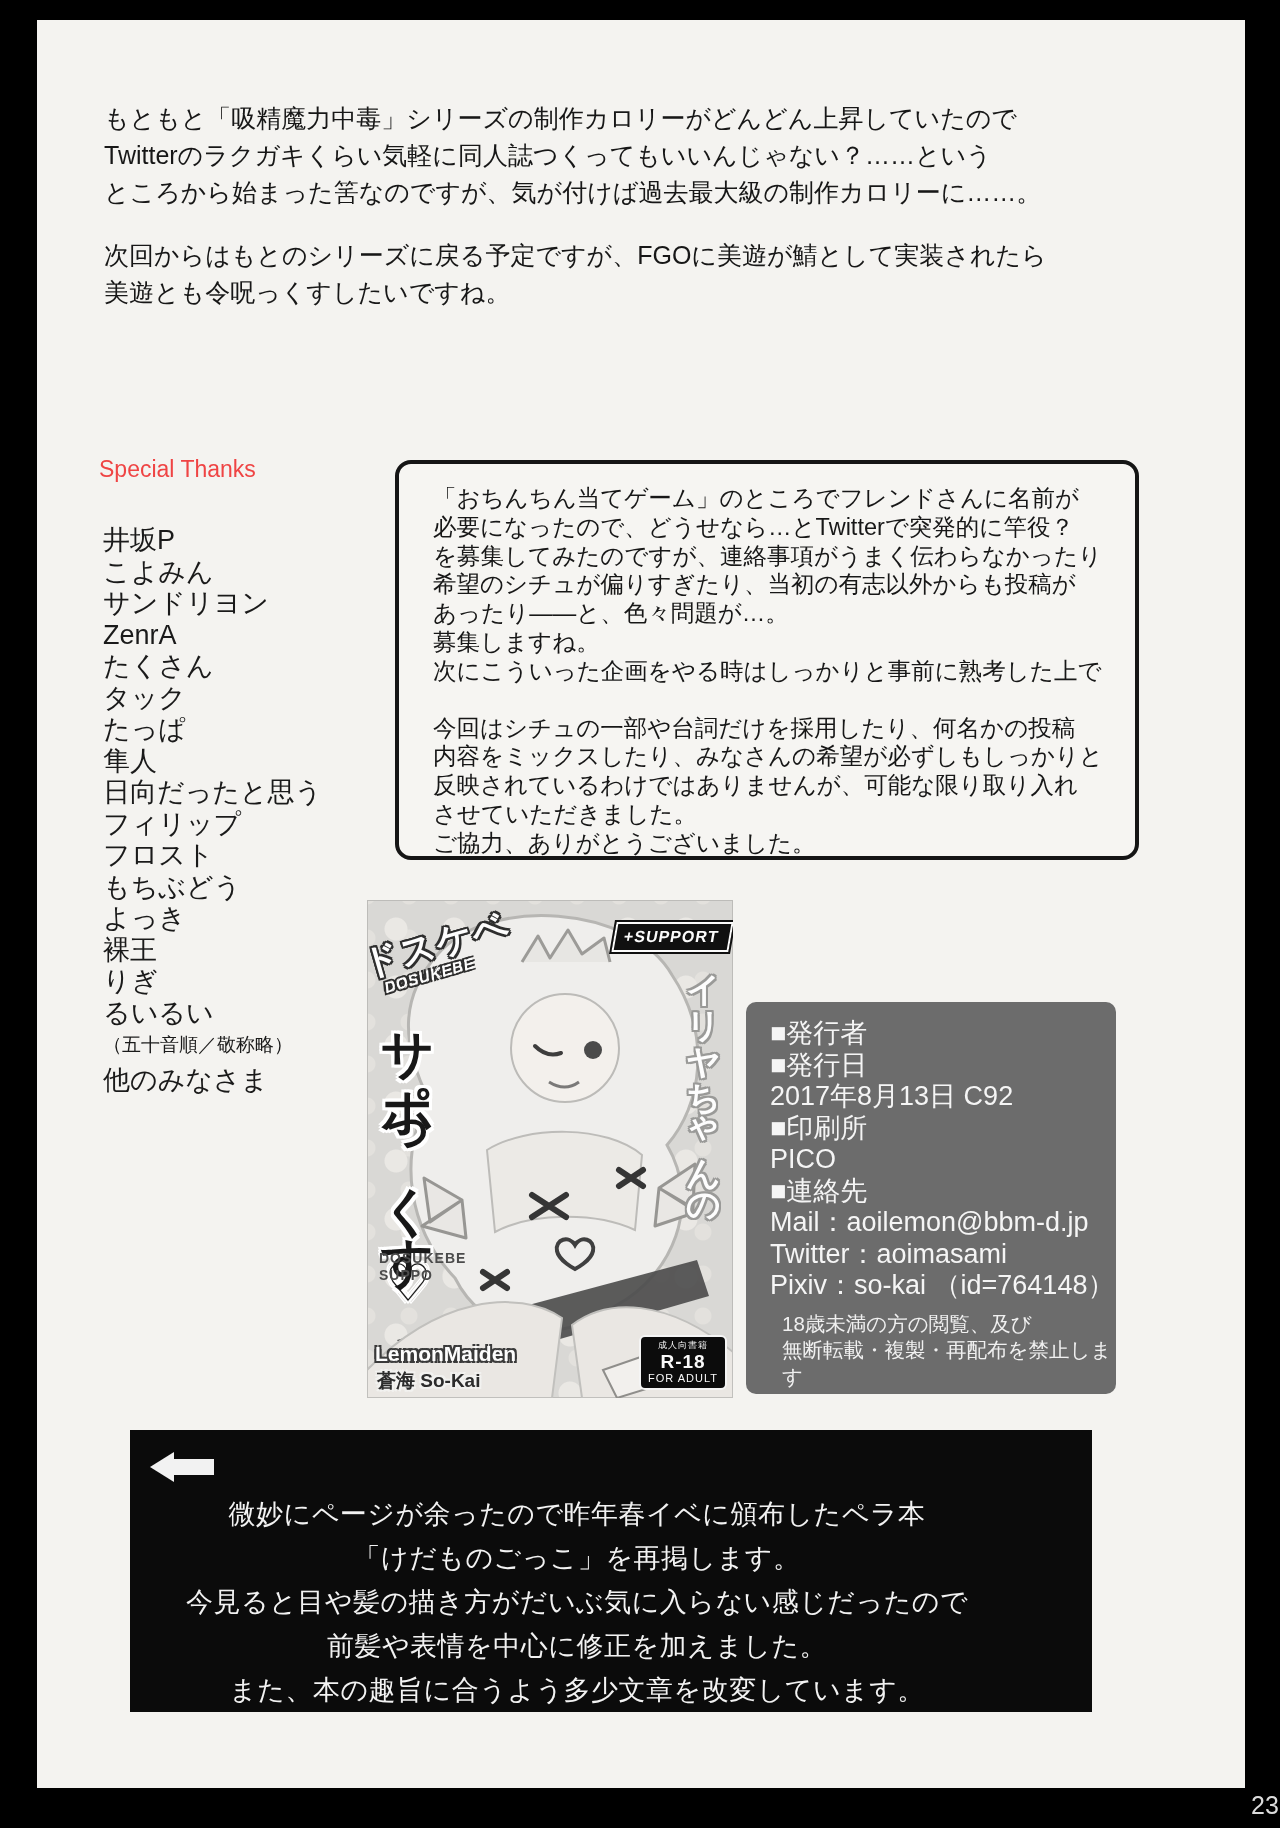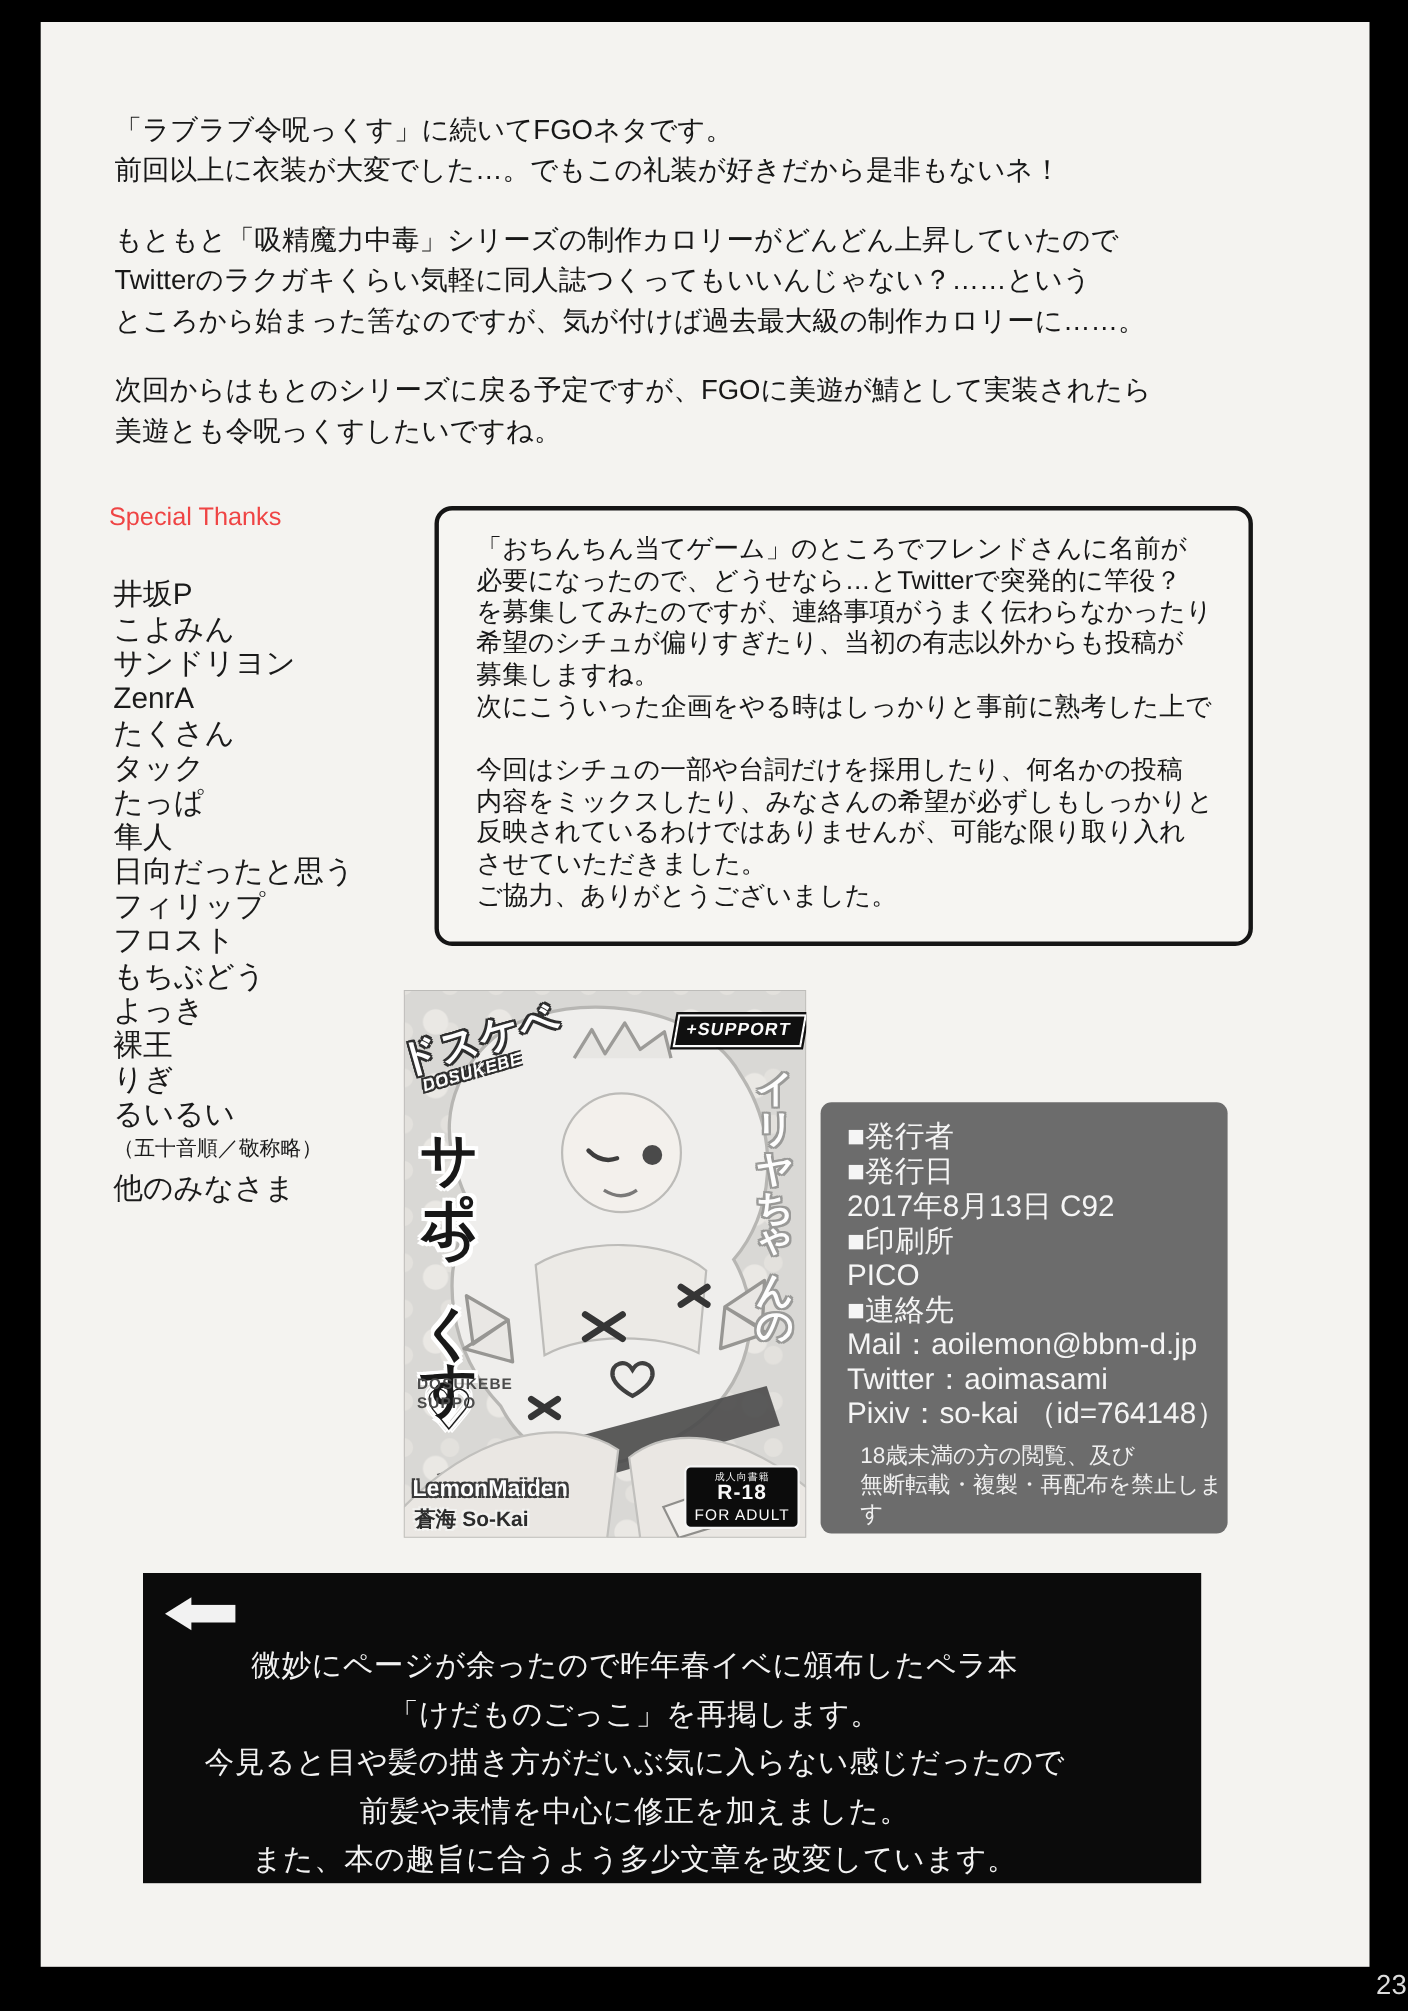--- a/index.html
+++ b/index.html
@@ -69,21 +69,21 @@
   .c-artist{
     position:absolute;left:10px;top:468px;font-size:19px;font-weight:bold;color:#2c2c2c;
     text-shadow:-2px -2px 0 #f2f2f0,2px -2px 0 #f2f2f0,-2px 2px 0 #f2f2f0,2px 2px 0 #f2f2f0;
   }
   .c-r18{
     position:absolute;right:6px;bottom:8px;background:#0c0c0c;border:2px solid #f5f5f5;border-radius:6px;
     color:#fafafa;text-align:center;padding:3px 7px;line-height:1.15;
   }
   .r18-top{font-size:9px;letter-spacing:1px;}
   .r18-main{font-size:19px;font-weight:bold;letter-spacing:1px;}
-  .r18-bottom{font-size:14px;letter-spacing:1px;}
+  .r18-bottom{font-size:11px;letter-spacing:1px;}
 
   
   .colophon{
     position:absolute;left:746px;top:1002px;width:370px;height:392px;box-sizing:border-box;
     background:#6c6c6c;border-radius:10px;color:#f5f5f5;
     padding:16px 0 0 24px;font-size:27px;line-height:31.5px;
   }
   .colophon .disc{margin-top:9px;padding-left:12px;font-size:20.5px;line-height:26.5px;color:#f0f0f0;}
 
   
@@ -96,24 +96,20 @@
   
   .page-num{position:absolute;left:1251px;top:1791px;font-size:25px;color:#dcdcdc;}
 </style>
 </head>
 <body>
 
 <div id="root">
   <div class="page"></div>
 
   <div class="intro">
-    <div class="para">
-      <div>「ラブラブ令呪っくす」に続いてFGOネタです。</div>
-      <div>前回以上に衣装が大変でした…。でもこの礼装が好きだから是非もないネ！</div>
-    </div>
     <div class="para">
       <div>もともと「吸精魔力中毒」シリーズの制作カロリーがどんどん上昇していたので</div>
       <div>Twitterのラクガキくらい気軽に同人誌つくってもいいんじゃない？……という</div>
       <div>ところから始まった筈なのですが、気が付けば過去最大級の制作カロリーに……。</div>
     </div>
     <div class="para">
       <div>次回からはもとのシリーズに戻る予定ですが、FGOに美遊が鯖として実装されたら</div>
       <div>美遊とも令呪っくすしたいですね。</div>
     </div>
   </div>
@@ -139,20 +135,21 @@
     <div class="st-note">（五十音順／敬称略）</div>
     <div class="st-others">他のみなさま</div>
   </div>
 
   <div class="note-box">
     <div class="para">
       <div>「おちんちん当てゲーム」のところでフレンドさんに名前が</div>
       <div>必要になったので、どうせなら…とTwitterで突発的に竿役？</div>
       <div>を募集してみたのですが、連絡事項がうまく伝わらなかったり</div>
       <div>希望のシチュが偏りすぎたり、当初の有志以外からも投稿が</div>
+      <div>あったり――と、色々問題が…。</div>
       <div>募集しますね。</div>
       <div>次にこういった企画をやる時はしっかりと事前に熟考した上で</div>
     </div>
     <div class="para">
       <div>今回はシチュの一部や台詞だけを採用したり、何名かの投稿</div>
       <div>内容をミックスしたり、みなさんの希望が必ずしもしっかりと</div>
       <div>反映されているわけではありませんが、可能な限り取り入れ</div>
       <div>させていただきました。</div>
       <div>ご協力、ありがとうございました。</div>
     </div>

